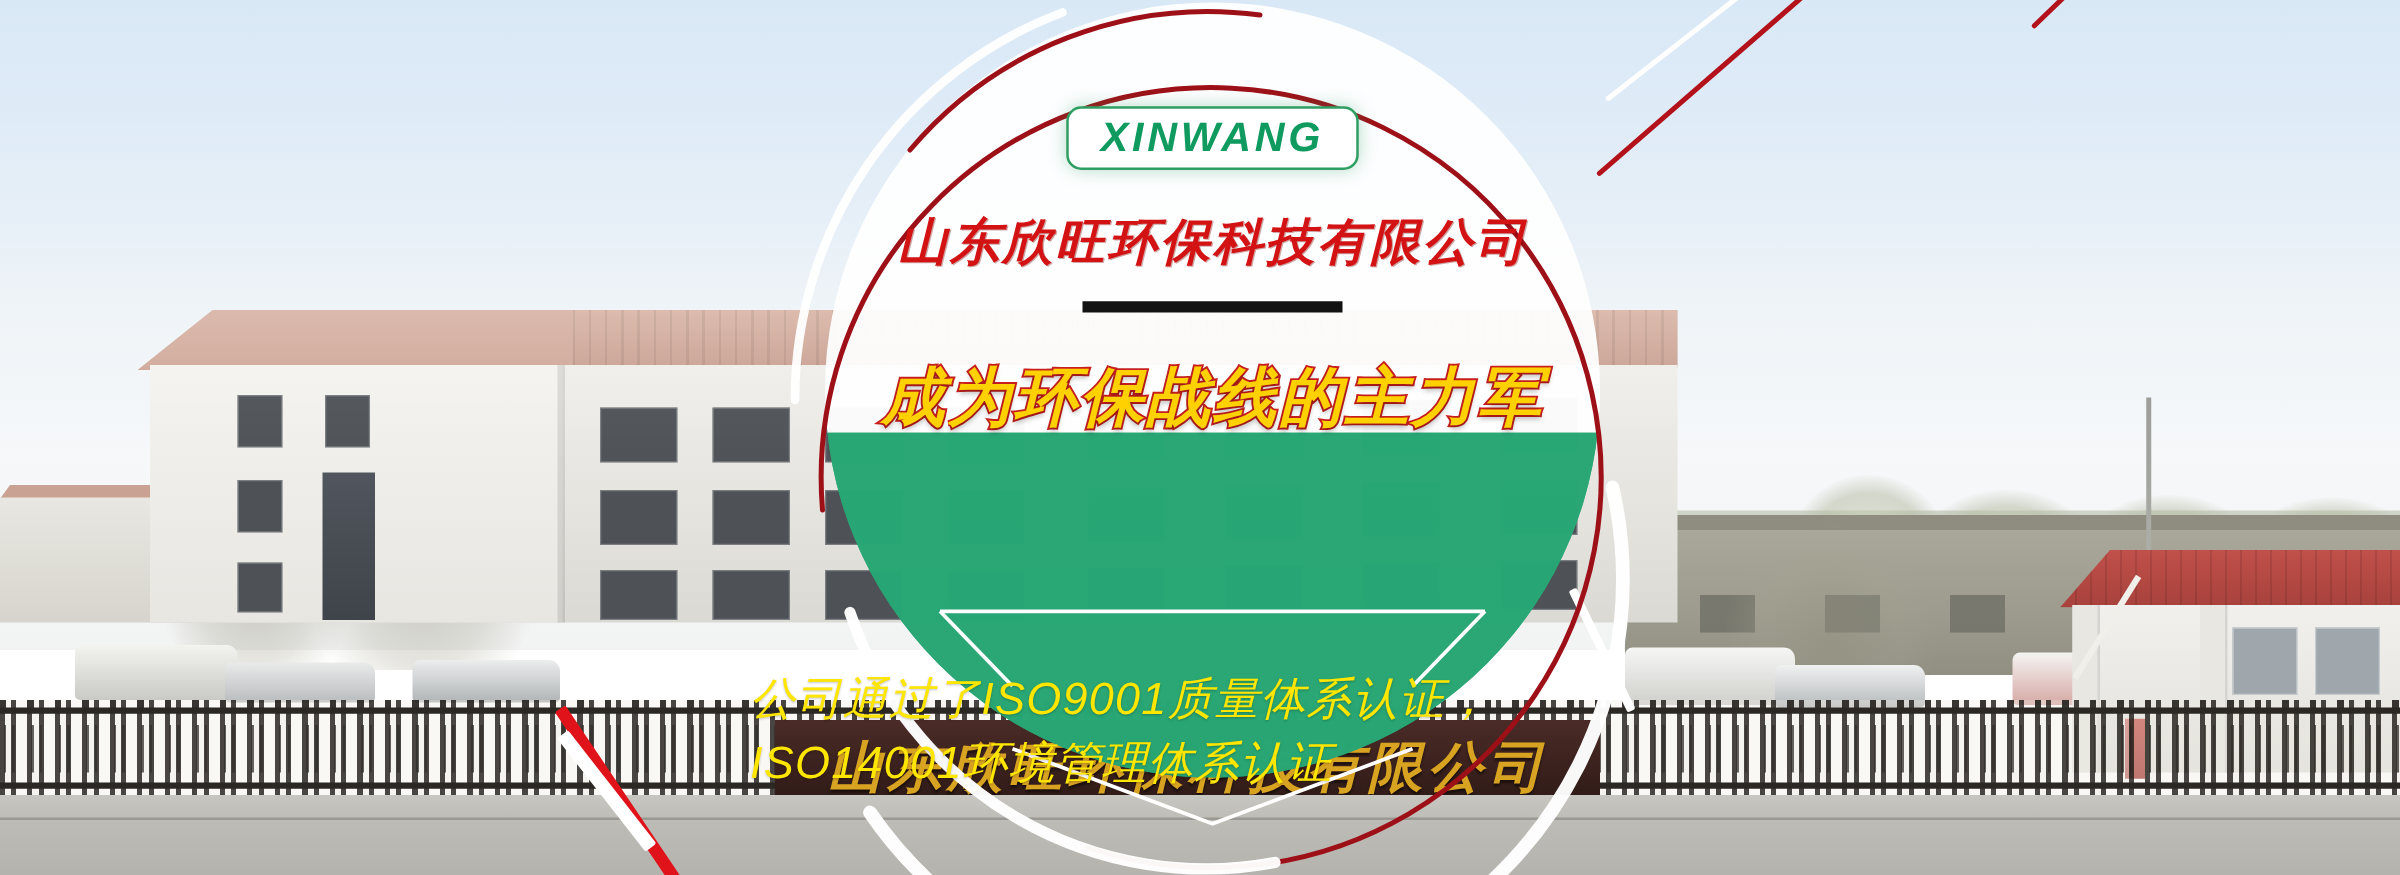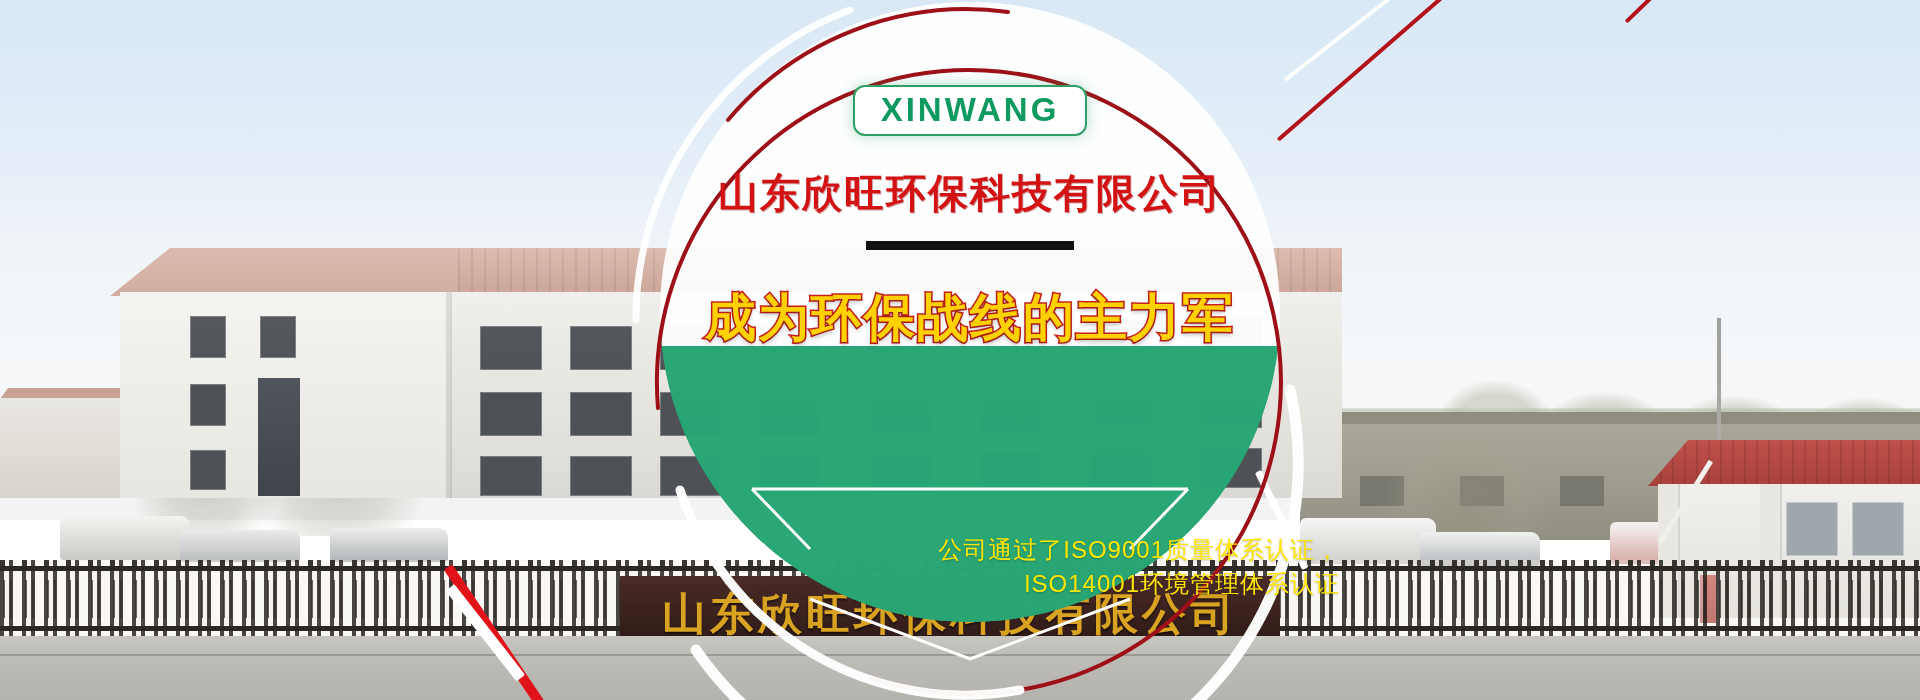--- a/index.html
+++ b/index.html
@@ -1,19 +1,19 @@
 <!DOCTYPE html>
 <html><head>
 <meta charset="utf-8">
 <style>
   * { margin:0; padding:0; box-sizing:border-box; }
   html,body { width:1920px; height:700px; overflow:hidden; background:#fff;
               font-family:"Liberation Sans","DejaVu Sans",sans-serif; }
 
-  #banner { position:relative; width:1920px; height:700px; overflow:hidden; }
+  #banner { position:relative; width:1920px; height:700px; overflow:hidden;font-style:italic; }
 
   
   .photo { position:absolute; inset:0; overflow:hidden; }
 
   .sky { position:absolute; left:0; top:0; width:1920px; height:520px;
          background:linear-gradient(180deg,#cfe2f4 0%, #dbe9f6 22%, #eef3f7 48%, #f6f8fa 70%, #f2f3f3 100%); }
 
   
   .treeline { position:absolute; left:0; top:372px; width:1920px; height:80px;
               background:
@@ -159,22 +159,22 @@
 
   .slogan { margin-top:28px; font-size:38px; color:#1c1c1c; letter-spacing:1px; white-space:nowrap; }
 
   .headline { margin-top:34px; font-size:51px; font-weight:bold; color:#ffd100;
       letter-spacing:2px; white-space:nowrap;
       -webkit-text-stroke:3px #c81f1f; paint-order:stroke fill;
       text-shadow:0 3px 4px rgba(0,0,0,.25); }
 
   .chevrons { position:absolute; left:150px; top:497px; width:440px; height:175px; }
 
-  .iso { position:absolute; left:0; top:543px; width:740px; text-align:right;
-      font-size:24px; color:#ffe600; line-height:1.42; letter-spacing:1px;
+  .iso { position:absolute; left:0; top:543px; width:740px; text-align:left;
+      font-size:36px; color:#ffe600; line-height:1.42; letter-spacing:1px;
       text-shadow:0 1px 2px rgba(0,0,0,.25); }
   .iso div { white-space:nowrap; }
 </style>
 </head>
 <body>
 
 <div id="banner">
 
   <div class="photo">
     <div class="sky"></div>

